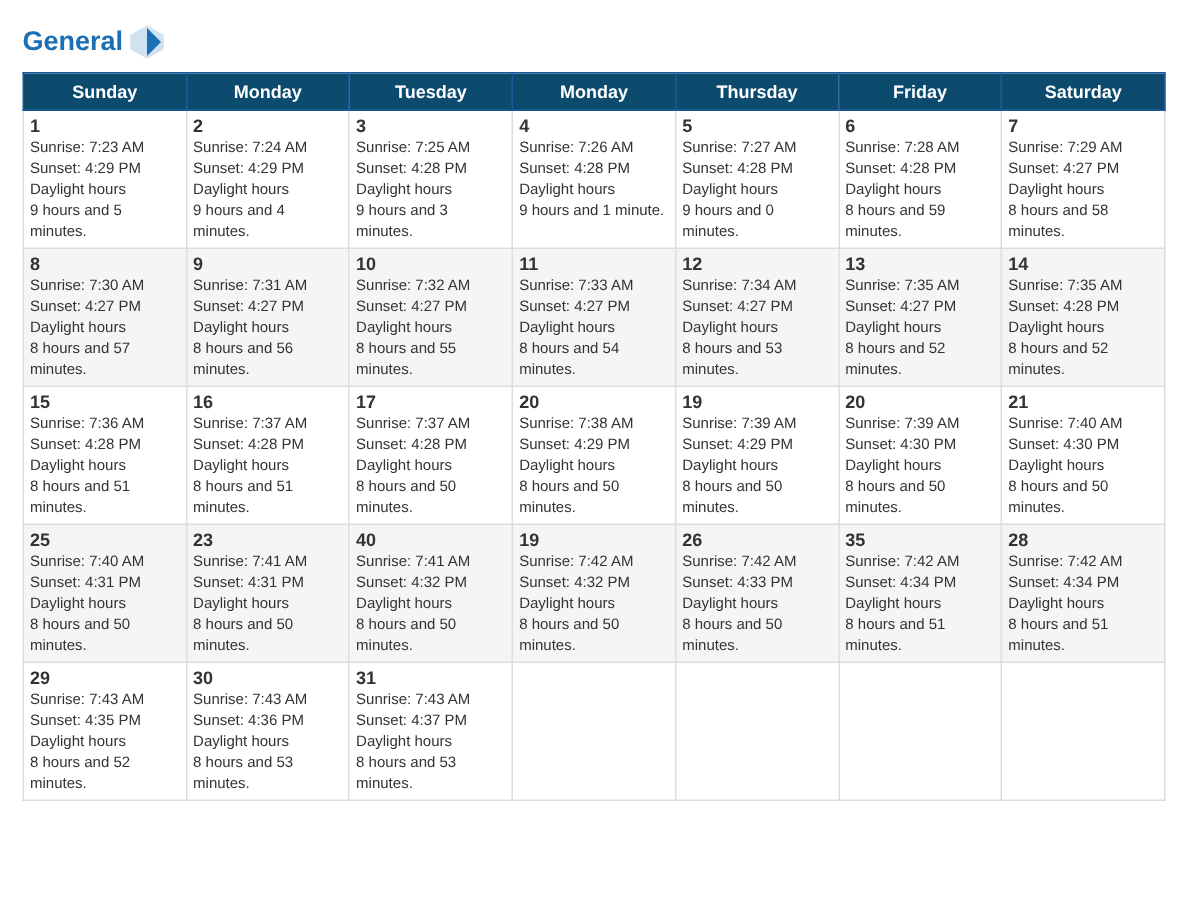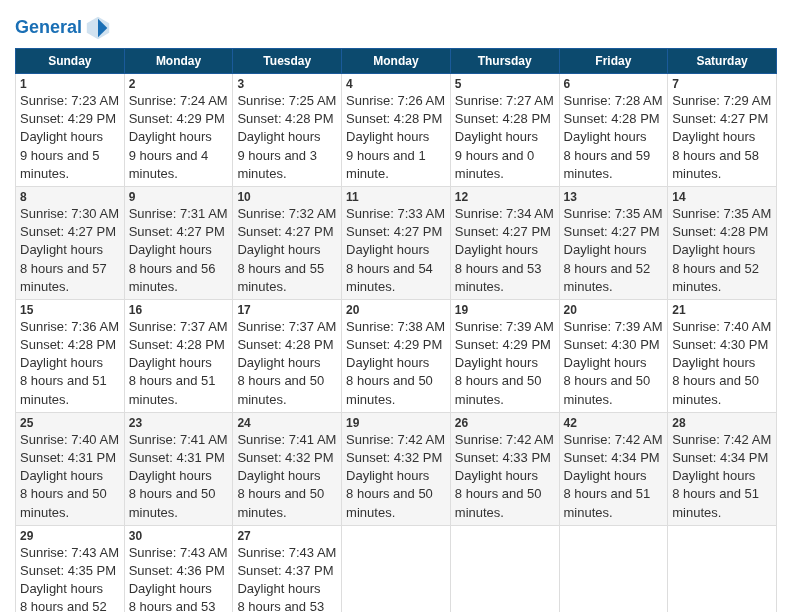--- a/index.html
+++ b/index.html
@@ -80,21 +80,21 @@
     .calendar-table tr:nth-child(even) td {
       background: #f5f5f5;
     }
     .day-num {
       font-size: 12px;
       font-weight: bold;
       display: block;
       margin-bottom: 1px;
     }
     .day-info {
-      font-size: 13px;
+      font-size: 10px;
       line-height: 1.4;
       color: #333;
     }
     .empty-cell {
       background: #fff !important;
     }
   </style>
 </head>
 <body>
 
@@ -341,21 +341,21 @@
           <td>
         <span class="day-num">23</span>
         <div class="day-info">
           Sunrise: 7:41 AM<br>
           Sunset: 4:31 PM<br>
           Daylight hours<br>
           8 hours and 50 minutes.
         </div>
       </td>
           <td>
-        <span class="day-num">24</span>
+        <span class="day-num">40</span>
         <div class="day-info">
           Sunrise: 7:41 AM<br>
           Sunset: 4:32 PM<br>
           Daylight hours<br>
           8 hours and 50 minutes.
         </div>
       </td>
           <td>
         <span class="day-num">19</span>
         <div class="day-info">
@@ -368,21 +368,21 @@
           <td>
         <span class="day-num">26</span>
         <div class="day-info">
           Sunrise: 7:42 AM<br>
           Sunset: 4:33 PM<br>
           Daylight hours<br>
           8 hours and 50 minutes.
         </div>
       </td>
           <td>
-        <span class="day-num">42</span>
+        <span class="day-num">35</span>
         <div class="day-info">
           Sunrise: 7:42 AM<br>
           Sunset: 4:34 PM<br>
           Daylight hours<br>
           8 hours and 51 minutes.
         </div>
       </td>
           <td>
         <span class="day-num">28</span>
         <div class="day-info">
@@ -406,21 +406,21 @@
           <td>
         <span class="day-num">30</span>
         <div class="day-info">
           Sunrise: 7:43 AM<br>
           Sunset: 4:36 PM<br>
           Daylight hours<br>
           8 hours and 53 minutes.
         </div>
       </td>
           <td>
-        <span class="day-num">27</span>
+        <span class="day-num">31</span>
         <div class="day-info">
           Sunrise: 7:43 AM<br>
           Sunset: 4:37 PM<br>
           Daylight hours<br>
           8 hours and 53 minutes.
         </div>
       </td>
           <td class="empty-cell"></td>
           <td class="empty-cell"></td>
           <td class="empty-cell"></td>

